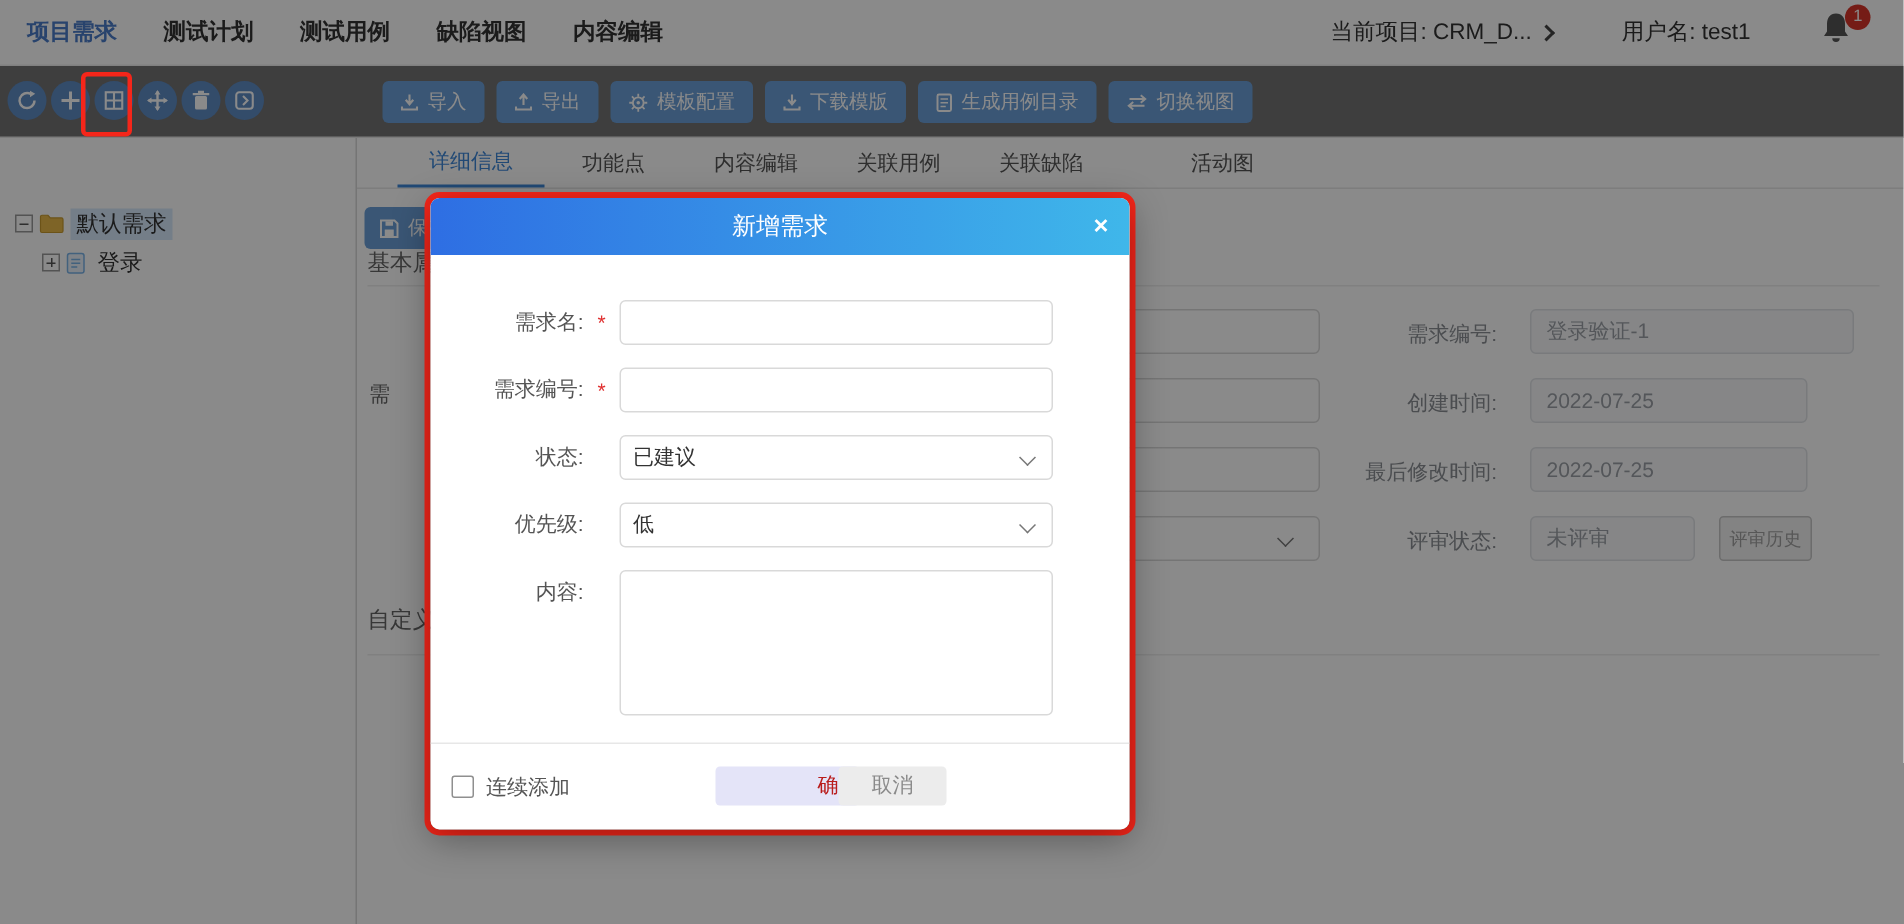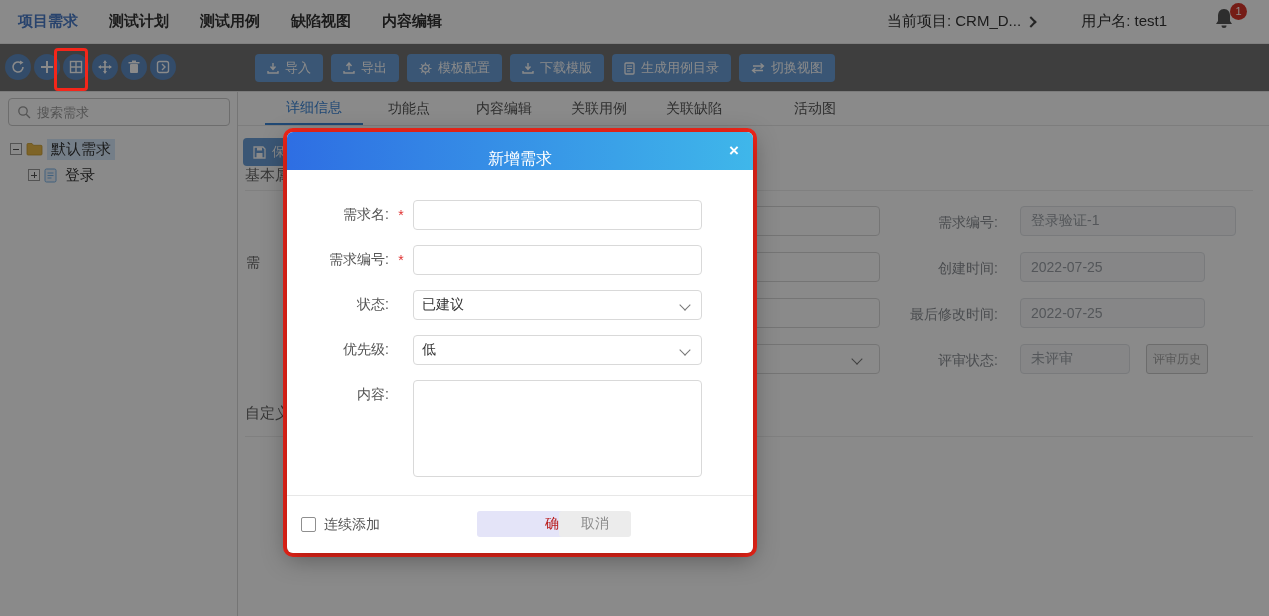--- a/index.html
+++ b/index.html
@@ -75,21 +75,21 @@
   .overlay { position:absolute; inset:0; background:rgba(0,0,0,0.46); z-index:50; }
   .anno-toolbar { position:absolute; left:54px; top:48px; width:34px; height:43px;
     border:3px solid #f5261a; border-radius:4px; z-index:60; }
 
   
   .modal-frame { position:absolute; left:283px; top:128px; width:474px; height:429px;
     border:4px solid #f5261a; border-radius:10px; z-index:100; }
   .modal { position:absolute; inset:0; background:#fff; border-radius:6px; overflow:hidden;
     box-shadow:0 6px 24px rgba(0,0,0,0.35); }
   .modal-head { position:absolute; left:0; top:0; right:0; height:38px;
-    background:linear-gradient(90deg,#2e6ee3,#3fb7ea); display:flex; align-items:flex-end; justify-content:center; }
+    background:linear-gradient(90deg,#2e6ee3,#3fb7ea); display:flex; align-items:center; justify-content:center; }
   .modal-title { color:#fff; font-size:16px; }
   .modal-close { position:absolute; right:14px; top:0; height:38px; display:flex; align-items:center;
     color:#fff; font-size:17px; font-weight:700; cursor:pointer; }
   .m-row { position:absolute; left:0; right:51px; height:30px; display:flex; align-items:center; }
   .m-label { width:102px; text-align:right; font-size:14px; color:#555; }
   .m-star { width:24px; text-align:center; color:#e03131; font-size:14px; }
   .m-input { flex:1; height:30px; border:1px solid #d9d9d9; border-radius:4px; font-size:14px;
     padding:0 8px; outline:none; font-family:inherit; color:#333; }
   .m-select { flex:1; height:30px; border:1px solid #d9d9d9; border-radius:4px; font-size:14px;
     padding:0 8px; display:flex; align-items:center; position:relative; cursor:pointer; color:#333; background:#fff; }
@@ -218,27 +218,20 @@
         <svg width="14" height="12" viewBox="0 0 14 12">
             <path d="M2 4 H12 M9.5 1.5 L12.5 4 L9.5 6.5" stroke="#fff" stroke-width="1.3" fill="none"></path>
             <path d="M12 8.5 H2 M4.5 6 L1.5 8.5 L4.5 11" stroke="#fff" stroke-width="1.3" fill="none"></path>
           </svg>
         <span>切换视图</span>
       </button>
     </div>
   </div>
 
   <div class="sidebar">
-    <div class="search-box">
-      <svg width="14" height="14" viewBox="0 0 14 14">
-        <circle cx="6" cy="6" r="4.2" fill="none" stroke="#9a9a9a" stroke-width="1.3"></circle>
-        <path d="M9.2 9.2 L13 13" stroke="#9a9a9a" stroke-width="1.3"></path>
-      </svg>
-      <input type="text" placeholder="搜索需求" style="">
-    </div>
     <div class="tree">
       <div class="tree-row">
         <span class="expander"></span>
         <svg width="17" height="14" viewBox="0 0 17 14">
           <path d="M1 2.5 a1 1 0 0 1 1-1 h4 l1.5 1.8 H15 a1 1 0 0 1 1 1 V12 a1 1 0 0 1 -1 1 H2 a1 1 0 0 1 -1-1 Z" fill="#e9b949" stroke="#c79a2e" stroke-width="0.8"></path>
         </svg>
         <span class="tree-label selected">默认需求</span>
       </div>
       <div class="tree-row child">
         <span class="expander plus"></span>

